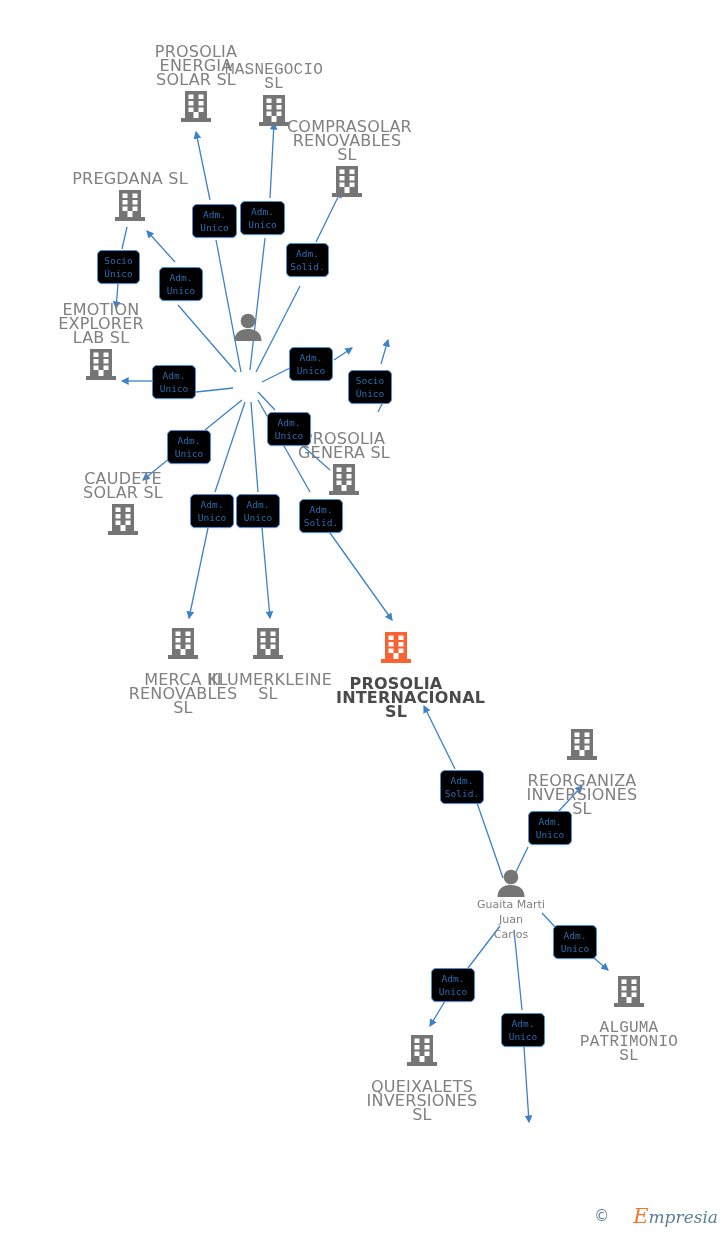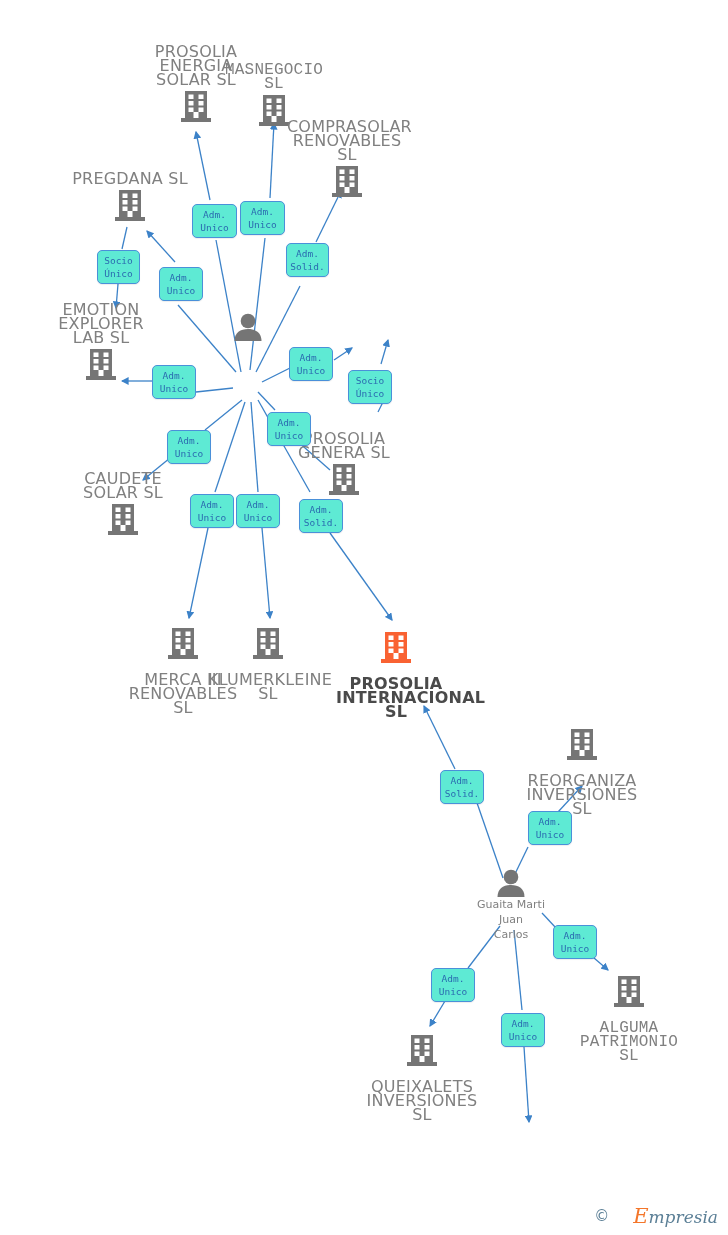--- a/index.html
+++ b/index.html
@@ -64,21 +64,21 @@
     font-size: 11px;
     line-height: 15px;
     color: #808080;
     white-space: pre-line;
   }
   .person-node .person-icon { display: block; margin: 0 auto; }
   
   .edge-label {
     position: absolute;
     box-sizing: border-box;
-    background: #5eead4;
+    background: #000000;
     border: 1px solid #4a90d9;
     border-radius: 5px;
     color: #2b6cb0;
     font-family: "DejaVu Sans Mono", monospace;
     font-size: 9.5px;
     line-height: 13px;
     text-align: center;
     padding: 3px 2px 3px 2px;
     white-space: pre-line;
     box-shadow: 0 1px 1px rgba(0,0,0,0.07);

